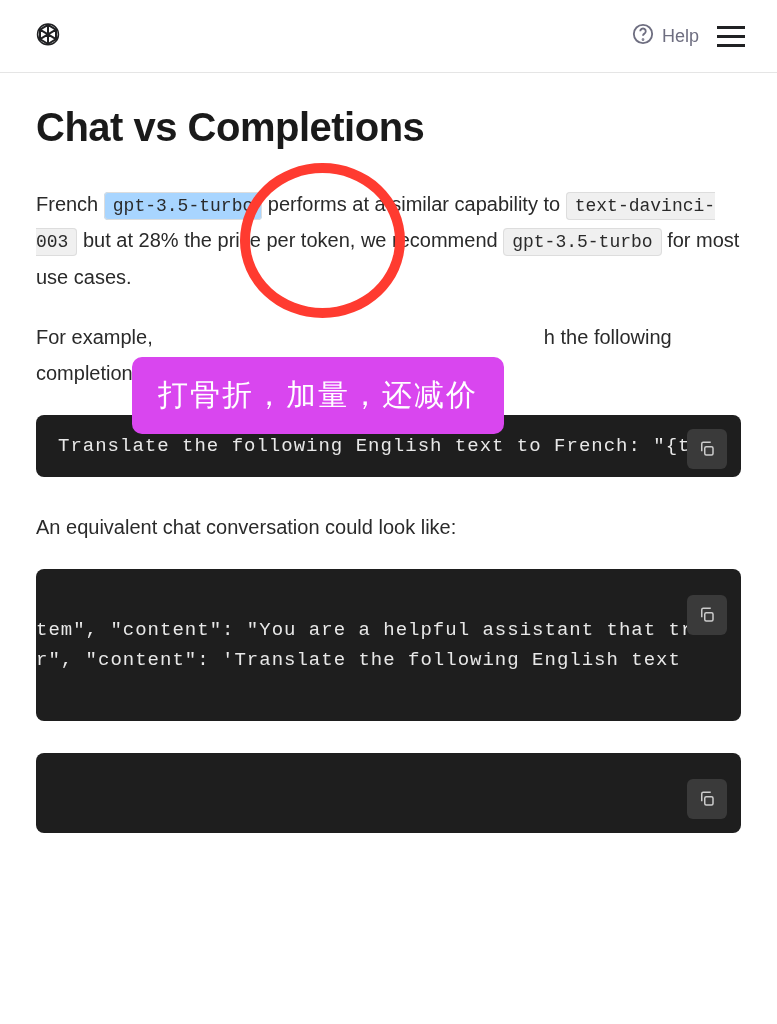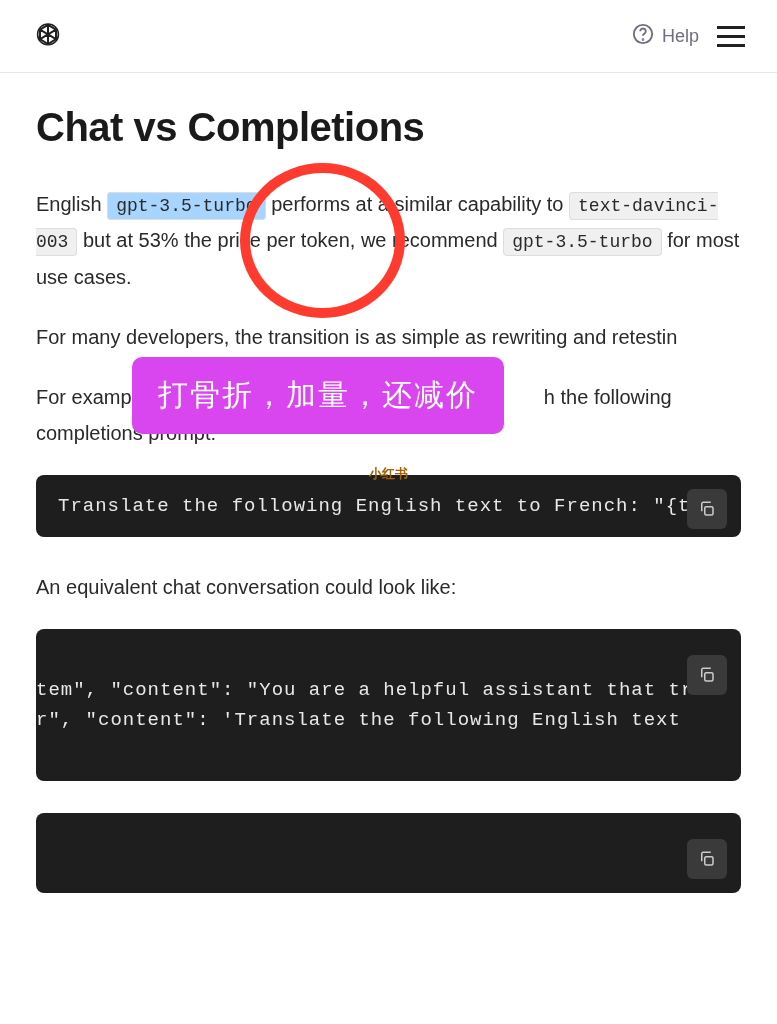--- a/index.html
+++ b/index.html
@@ -125,24 +125,23 @@
     </div>
   </div>
 </div>
 
 <div class="content">
   <h1>Chat vs Completions</h1>
 
   <div class="circle-annotation" style="top:58px; left:240px; width:165px; height:155px;"></div>
 
   <p>
-    <span>English </span><code class="inline highlighted">gpt-3.5-turbo</code><span> performs at a similar capability to </span><code class="inline">text-davinci-003</code><span> but at 53% the price per token, we recommend </span><code class="inline">gpt-3.5-turbo</code><span> for most use cases.</span>
+    <span>French </span><code class="inline highlighted">gpt-3.5-turbo</code><span> performs at a similar capability to </span><code class="inline">text-davinci-003</code><span> but at 28% the price per token, we recommend </span><code class="inline">gpt-3.5-turbo</code><span> for most use cases.</span>
   </p>
 
-  <p>For many developers, the transition is as simple as rewriting and retestin</p>
 
   <div class="red-label" style="top:252px; left:132px;">打骨折，加量，还减价</div>
 
   <p>
     <span>For example,</span>
     <span style="display:inline-block; width:380px;"></span>
     <span>h the following completions prompt:</span>
   </p>
 
   <div class="codeblock-wrap">

